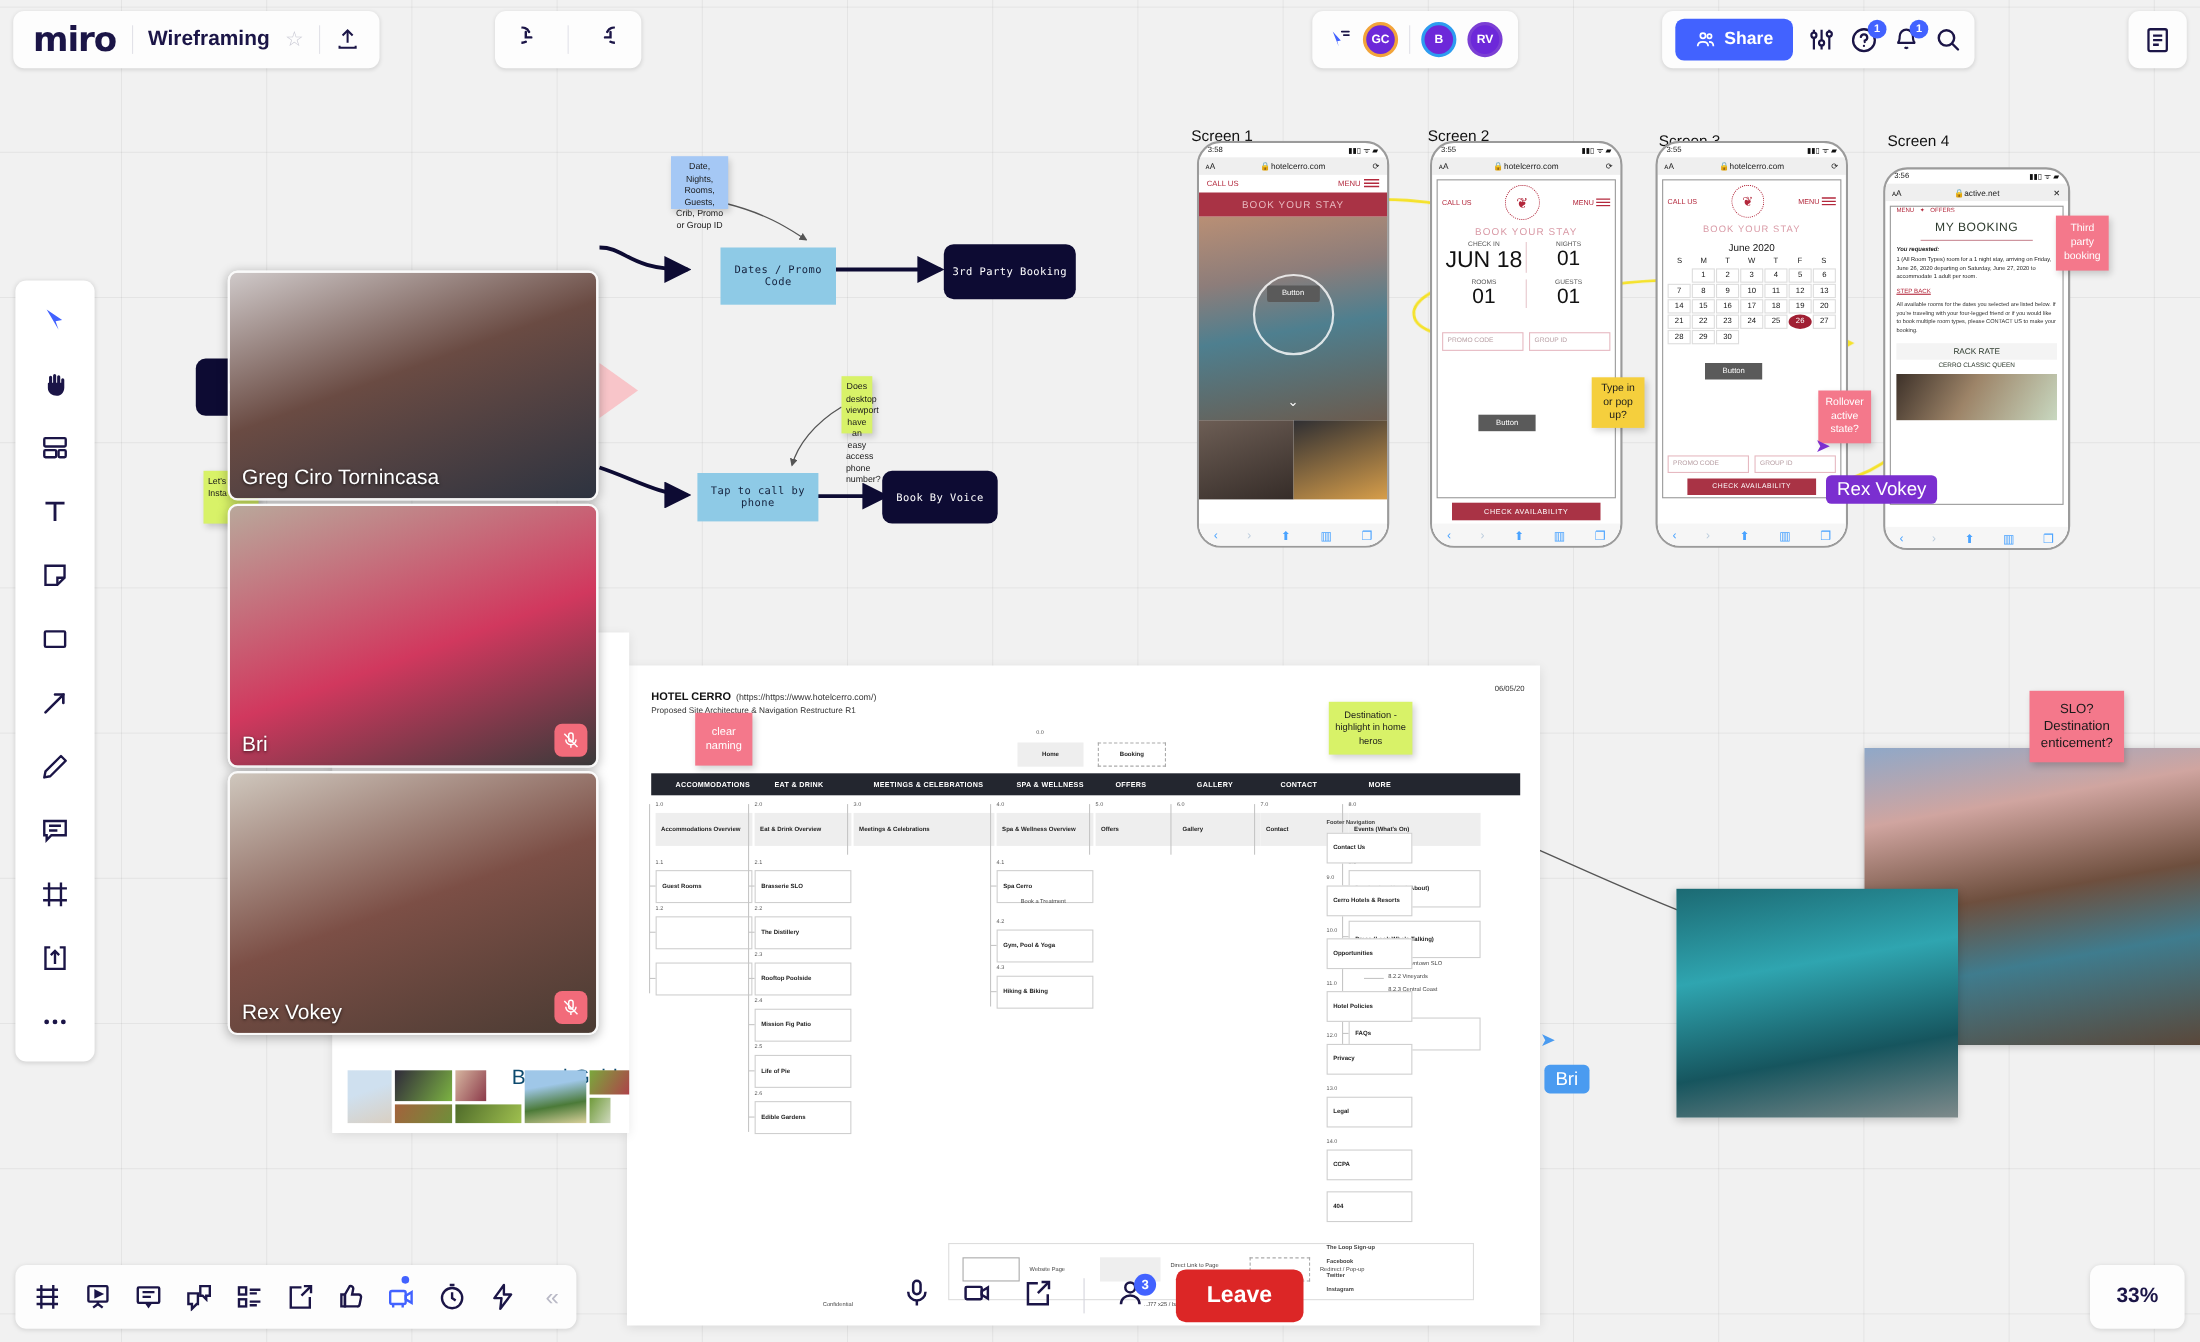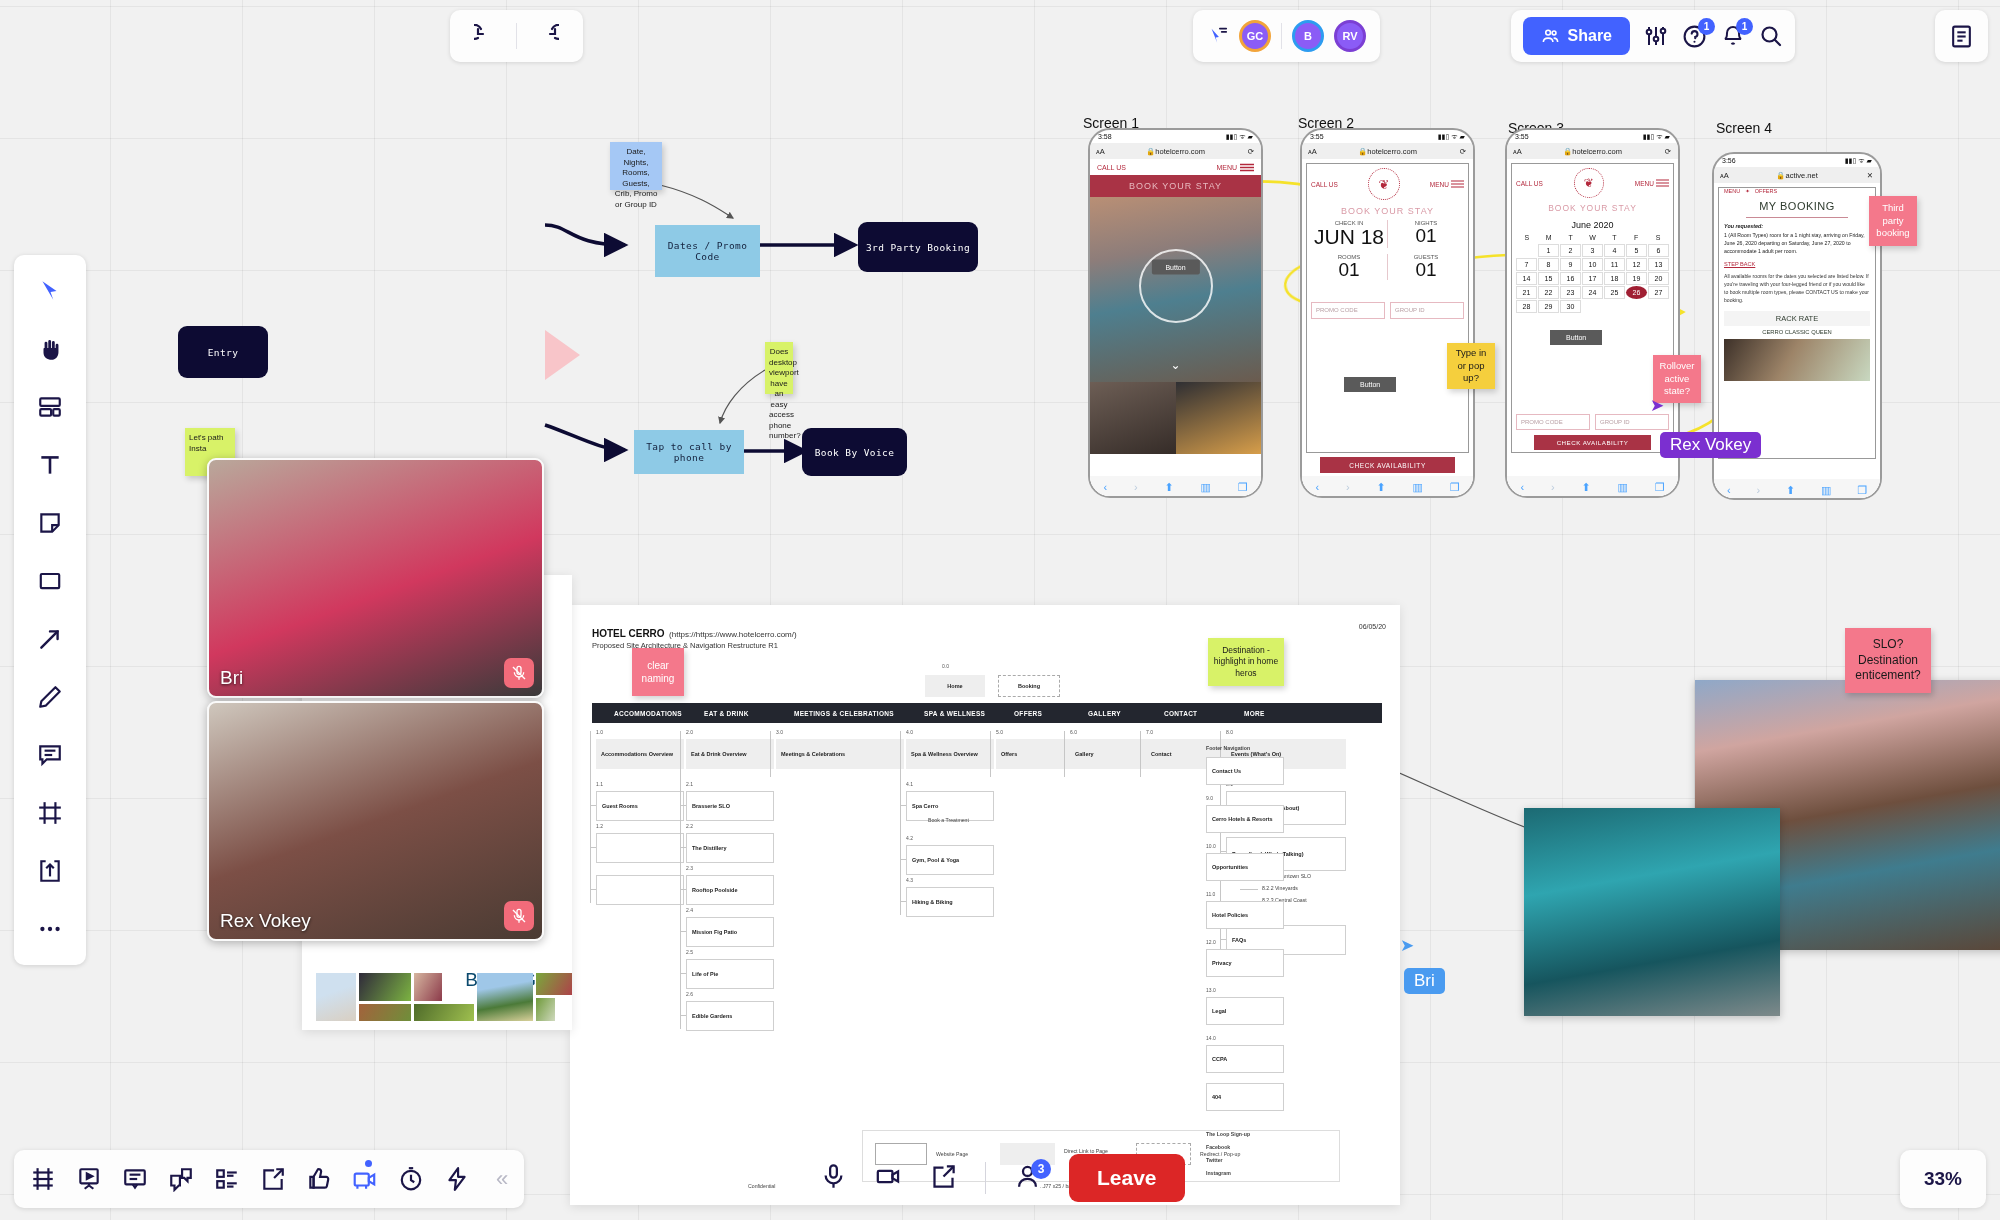--- a/index.html
+++ b/index.html
@@ -28,21 +28,21 @@
   #tb-left { left: 12px; padding: 0 18px; gap: 14px; }
   .miro-logo { font-size: 31px; font-weight: 700; color: #1b1547; letter-spacing: -1px; line-height: 1; font-family: "DejaVu Sans", sans-serif; }
   .vline { width: 1px; height: 26px; background: #e2e2e8; }
   .board-title { font-size: 19px; color: #1b1547; font-weight: 600; }
   .star { color: #c9c9d4; font-size: 19px; }
   .icn { color: #1b1547; display: inline-flex; align-items: center; justify-content: center; cursor: pointer; }
   #tb-undo { left: 450px; padding: 0 10px; gap: 4px; }
 
   #tb-people { right: 620px; padding: 0 14px; gap: 10px; }
   .avatar { width: 32px; height: 32px; border-radius: 50%; display:flex; align-items:center; justify-content:center;
-            font-size: 11px; font-weight: 700; color: #fff; background: #8b5cf6; }
+            font-size: 11px; font-weight: 700; color: #fff; background: #6d28d9; }
   .av-gc { border: 3px solid #f2a43a; }
   .av-b  { border: 3px solid #2d9cf0; }
   .av-rv { border: 3px solid #7b3fd4; }
 
   #tb-actions { right: 205px; padding: 0 12px; gap: 14px; }
   .share-btn { background: #4262ff; color: #fff; border-radius: 8px; height: 38px; padding: 0 18px;
                display: flex; align-items: center; gap: 8px; font-size: 16px; font-weight: 700; border: none; cursor: pointer;
                font-family: "Liberation Sans", sans-serif; }
   .badge { position: absolute; top: -6px; right: -8px; background: #4262ff; color: #fff; font-size: 10px;
            font-weight: 700; width: 17px; height: 17px; border-radius: 50%; display: flex; align-items: center; justify-content: center; }
@@ -636,20 +636,23 @@
 
   <div style="position:absolute;left:1650px;top:395px;color:#7b2fd0;font-size:17px;">➤</div>
   <div class="cursor-label" style="left:1660px;top:432px;background:#7b2fd0;">
     <span>Rex Vokey</span>
   </div>
   <div style="position:absolute;left:1400px;top:935px;color:#4a9bf0;font-size:17px;">➤</div>
   <div class="cursor-label" style="left:1404px;top:968px;background:#4a9bf0;">
     <span>Bri</span>
   </div>
 
+  <div class="vtile" style="left:207px;top:246px;width:337px;height:209px;background:linear-gradient(160deg,#cfc9c9 0%,#6a4b43 45%,#2d3340 100%);">
+    <div class="vname">Greg Ciro Tornincasa</div>
+  </div>
   <div class="vtile" style="left:207px;top:458px;width:337px;height:240px;background:linear-gradient(160deg,#b9a89b 0%,#d1385e 55%,#3a3a3a 100%);">
     <div class="vname">Bri</div>
     <div class="mute">
       <svg width="16" height="16" viewBox="0 0 24 24" fill="none" stroke="#fff" stroke-width="2">
         <path d="M12 2a3 3 0 0 1 3 3v6a3 3 0 0 1-6 0V5a3 3 0 0 1 3-3z"></path>
           <path d="M5 11a7 7 0 0 0 14 0"></path>
           <line x1="12" y1="18" x2="12" y2="22"></line>
           <line x1="3" y1="3" x2="21" y2="21"></line>
       </svg>
     </div>
@@ -659,20 +662,34 @@
     <div class="mute">
       <svg width="16" height="16" viewBox="0 0 24 24" fill="none" stroke="#fff" stroke-width="2">
         <path d="M12 2a3 3 0 0 1 3 3v6a3 3 0 0 1-6 0V5a3 3 0 0 1 3-3z"></path>
           <path d="M5 11a7 7 0 0 0 14 0"></path>
           <line x1="12" y1="18" x2="12" y2="22"></line>
           <line x1="3" y1="3" x2="21" y2="21"></line>
       </svg>
     </div>
   </div>
 
+  <div class="topbar" id="tb-left">
+    <span class="miro-logo">miro</span>
+    <span class="vline"></span>
+    <span class="board-title">Wireframing</span>
+    <span class="star">☆</span>
+    <span class="vline"></span>
+    <span class="icn">
+      <svg width="22" height="22" viewBox="0 0 24 24" fill="none" stroke="currentColor" stroke-width="2">
+          <path d="M12 3v12"></path>
+          <path d="M7 8l5-5 5 5"></path>
+          <path d="M4 18v2h16v-2"></path>
+        </svg>
+    </span>
+  </div>
 
   <div class="topbar" id="tb-undo">
     <span class="icn" style="padding:0 14px;">
       <svg width="24" height="24" viewBox="0 0 24 24" fill="none" stroke="currentColor" stroke-width="2.2" stroke-linecap="round">
           <path d="M4 14a7 7 0 1 1 3-9"></path>
           <path d="M4 5v5h5"></path>
         </svg>
     </span>
     <span class="vline"></span>
     <span class="icn" style="padding:0 14px;">

